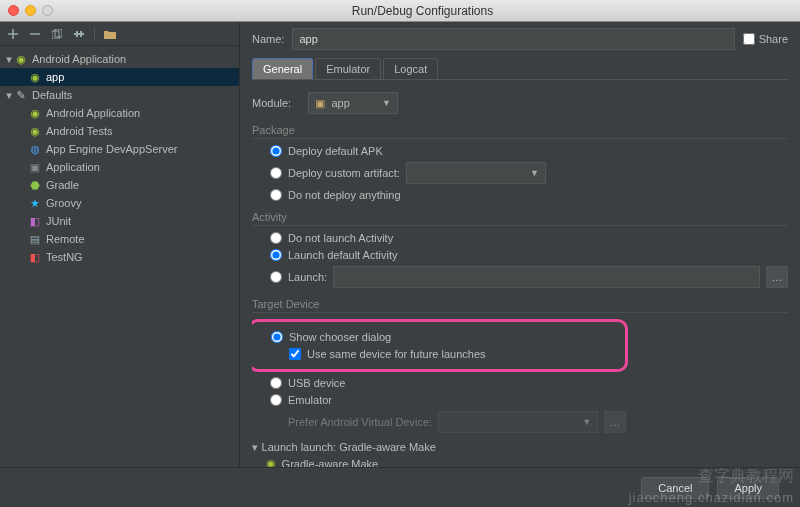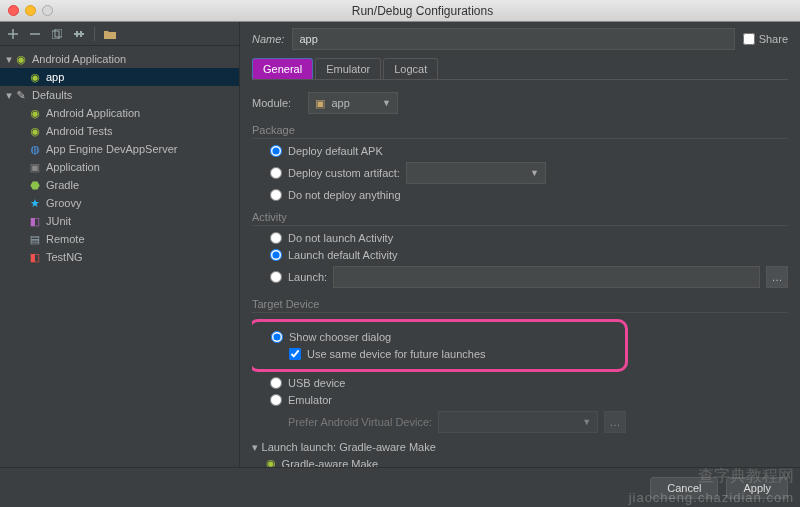--- a/index.html
+++ b/index.html
@@ -42,29 +42,29 @@
 .i-gradle { color: #8bc34a; }
 .i-groovy { color: #29b6f6; }
 .i-junit { color: #ba68c8; }
 .i-remote { color: #90a4ae; }
 .i-testng { color: #ef5350; }
 .i-wrench { color: #bbb; }
 .i-folder { color: #c9a86a; }
 
 
 .namerow { display: flex; align-items: center; gap: 8px; margin-bottom: 8px; }
-.namerow label { color: #bbb; font-style: italic; }
+.namerow label { color: #bbb; }
 .namerow input { flex: 1; background: #45494a; border: 1px solid #555; color: #ddd; padding: 3px 6px; height: 22px; }
 .share { display: flex; align-items: center; gap: 4px; }
 .share input { width: 12px; height: 12px; }
 
 
 .tabs { display: flex; border-bottom: 1px solid #555; }
 .tab { padding: 4px 10px; border: 1px solid #555; border-bottom: none; margin-right: 2px; background: #3c3f41; color: #bbb; cursor: pointer; border-radius: 3px 3px 0 0; }
-.tab.active { background: #a21caf; color: #fff; border-color: #4b6eaf; }
+.tab.active { background: #737373; color: #fff; border-color: #4b6eaf; }
 
 
 .form { padding: 8px 0 0 0; overflow: auto; flex: 1; }
 .row { display: flex; align-items: center; margin: 4px 0; }
 .row label.k { width: 56px; }
 .combo { display: flex; align-items: center; background: #45494a; border: 1px solid #555; height: 22px; padding: 0 6px; gap: 6px; min-width: 90px; }
 .combo .arrow { margin-left: auto; color: #aaa; font-size: 9px; }
 
 .section { margin-top: 8px; }
 .section .hdr { color: #888; padding: 2px 0; border-bottom: 1px solid #4a4d4f; margin-bottom: 6px; }
@@ -74,21 +74,21 @@
 .textfield { background: #45494a; border: 1px solid #555; height: 22px; flex: 1; }
 .btn-dots { width: 22px; height: 22px; background: #4c5052; border: 1px solid #555; color: #bbb; display: flex; align-items: center; justify-content: center; cursor: pointer; }
 
 .highlight { border: 3px solid #ec4899; border-radius: 10px; padding: 4px 8px; margin: 2px 0 4px -4px; width: 380px; }
 
 .before-launch { margin-top: 8px; }
 .before-launch .toggle { color: #aaa; margin-right: 4px; }
 .before-launch .item { display: flex; align-items: center; gap: 6px; padding: 3px 0 3px 14px; }
 
 
-.footer { height: 40px; border-top: 1px solid #2d2f30; display: flex; align-items: center; justify-content: flex-end; padding: 0 12px; gap: 8px; background: #3c3f41; }
+.footer { height: 40px; border-top: 1px solid #2d2f30; display: flex; align-items: center; justify-content: flex-end; padding: 0 21px; gap: 8px; background: #3c3f41; }
 .btn { background: #4c5052; border: 1px solid #5a5d5f; color: #ddd; padding: 4px 16px; border-radius: 3px; cursor: pointer; }
 
 
 .wm { position: absolute; right: 6px; bottom: 2px; color: rgba(255,255,255,0.25); font-size: 13px; pointer-events: none; letter-spacing: 1px; }
 .wm2 { position: absolute; right: 6px; bottom: 20px; color: rgba(255,255,255,0.18); font-size: 16px; pointer-events: none; }
 
 svg { display: block; }
 </style>
 </head>
 <body>

